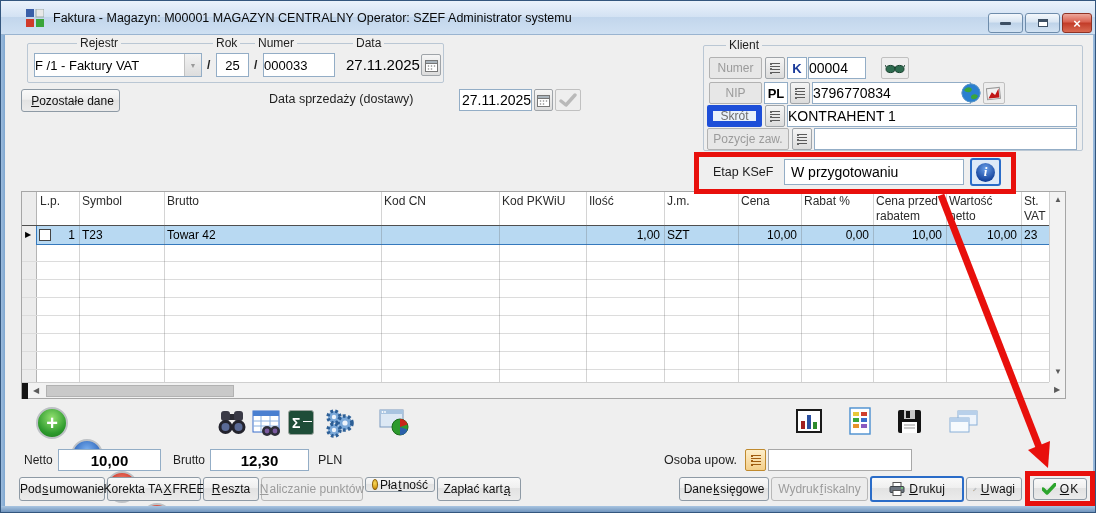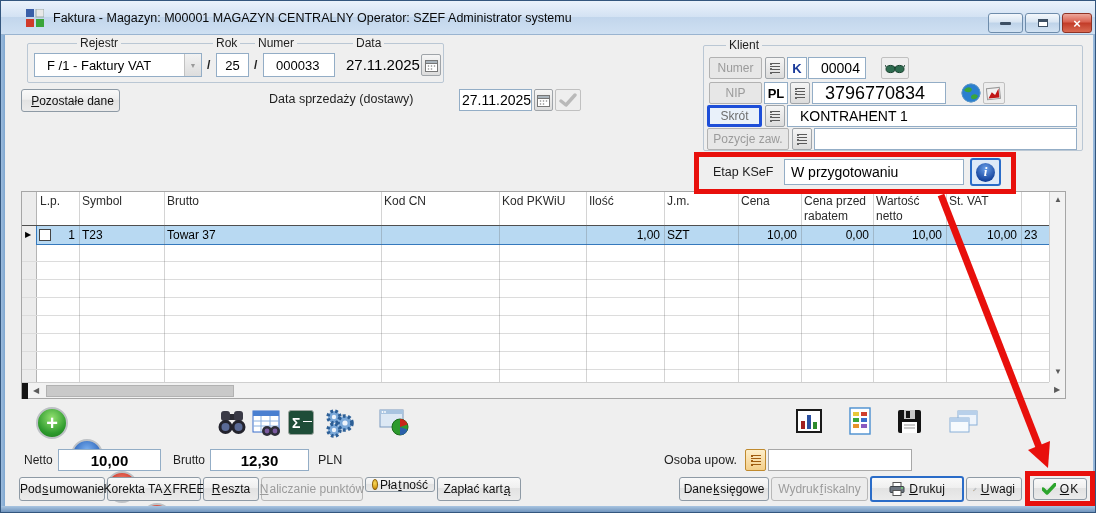--- a/index.html
+++ b/index.html
@@ -10,26 +10,26 @@
   .titlebar{left:0;top:0;width:1096px;height:34px;background:linear-gradient(#eaf2fb,#d3e2f3 48%,#c2d6ec 50%,#cfe0f2);border-bottom:1px solid #9ab4d0;z-index:4}
   .title-text{left:52px;top:10px;font-size:12.5px;color:#0a0a0a;white-space:nowrap}
   .winbtn{top:12px;height:20px;border-radius:3px;border:1px solid #6e8cab;display:flex;align-items:center;justify-content:center;background:linear-gradient(#f4f8fc,#d8e5f2 45%,#bed3e9 50%,#d2e2f2)}
   .winbtn.close{background:linear-gradient(#eda79b,#d9604f 45%,#c23b28 50%,#d96a52);border-color:#8f3325;color:#fff}
   .minbar{display:block;width:11px;height:3px;background:#3d4f63;border-radius:1px}
   .maxbox{display:block;width:10px;height:8px;border:1px solid #3d4f63;border-top-width:3px;background:#fff}
   .closex{font-size:13px;font-weight:700;color:#fff;line-height:1}
   .lbl{font-size:12px;color:#1e1e1e;white-space:nowrap}
   .frame{border:1px solid #bac7d4;border-radius:2px}
   .flabel{background:#efefef;padding:0 3px;font-size:12px;color:#1e1e1e;white-space:nowrap;z-index:3}
-  .fld{background:#fff;border:1px solid #93adc6;font-size:13px;color:#000;display:flex;align-items:center;padding:0 12px;white-space:nowrap;overflow:hidden}
+  .fld{background:#fff;border:1px solid #93adc6;font-size:13px;color:#000;display:flex;align-items:center;padding:0 0;white-space:nowrap;overflow:hidden}
   .btn{display:flex;align-items:center;justify-content:center;gap:4px;background:linear-gradient(#f9f9f9,#efefef 45%,#e2e2e2 46%,#ebebeb);border:1px solid #8e9aa5;border-radius:3px;font-size:12px;color:#101010;white-space:nowrap}
   .btn.dis{color:#9b9b9b;background:#ececec;border-color:#b8b8b8}
   .btn.focus{border:2px solid #2a6cc8}
   .lblbtn{display:flex;align-items:center;justify-content:center;background:#e7e7e7;border:1px solid #b2b2b2;border-radius:2px;font-size:12px;color:#9b9b9b;white-space:nowrap}
-  .lblbtn.on{color:#6e6e6e;border:3px solid #1d4ed8;background:#e9f1fa}
+  .lblbtn.on{color:#6e6e6e;border:6px solid #1d4ed8;background:#e9f1fa}
   .nbb{display:flex;align-items:center;justify-content:center;background:linear-gradient(#f5f5f5,#dcdcdc);border:1px solid #9fa4a9;border-radius:2px}
   .nbi{display:block;width:10px;height:11px;background:repeating-linear-gradient(#5a5a5a 0 1px,transparent 1px 3px);border-left:2px dotted #666}
   .nbb.orange{background:linear-gradient(#fdeec9,#f4cf8a);border-color:#c08a2e}
   .nbb.orange .nbi{background:repeating-linear-gradient(#a05c10 0 1px,transparent 1px 3px);border-left:2px dotted #a05c10}
   .prefix{background:#fff;border:1px solid #93adc6;display:flex;align-items:center;justify-content:center;font-weight:700;font-size:13px}
   .u{text-decoration:underline}
   .redbox{border:5px solid #e8100c;z-index:10;background:transparent;pointer-events:none}
   .circle{border-radius:50%;border:2px solid #bdc1c5;display:flex;align-items:center;justify-content:center;font-weight:700;color:#fff;position:relative}
   .cgreen{background:radial-gradient(circle at 50% 32%,#93e070,#2d9a2d 65%,#1c7a1c)}
   .cred{background:radial-gradient(circle at 50% 32%,#f08a78,#cc271a 65%,#a01408)}
@@ -140,21 +140,21 @@
         <path d="M18.8 4 L20 2" stroke="#17402e"></path>
       </svg>
   </div>
   <div class="abs lblbtn" style="left:708px;top:81px;width:53px;height:22px">
       <span>NIP</span>
     </div>
   <div class="abs prefix" style="left:763px;top:81px;width:24px;height:22px;color:#000">PL</div>
   <div class="abs nbb" style="left:789px;top:81px;width:20px;height:22px">
       <span class="nbi"></span>
     </div>
-  <div class="abs fld" style="left:811px;top:81px;width:134px;height:22px;font-size:18px">3796770834</div>
+  <div class="abs fld" style="left:811px;top:81px;width:159px;height:22px;font-size:14px">3796770834</div>
   <svg class="abs" style="left:960px;top:82px" width="20" height="20" viewBox="0 0 20 20">
       <circle cx="10" cy="10" r="9" fill="#2a7fd0" stroke="#15589a"></circle>
       <path d="M3 7 Q6 3 10 5 Q12 7 9 9 Q5 10 3 7Z" fill="#3aa53a"></path>
       <path d="M11 12 Q15 10 17 13 Q15 17 11 16 Q9 14 11 12Z" fill="#3aa53a"></path>
       <ellipse cx="10" cy="10" rx="9" ry="9" fill="none" stroke="#7ec0f0" stroke-width="0.6"></ellipse>
     </svg>
   <div class="abs nbb" style="left:982px;top:81px;width:22px;height:22px;background:#eee;border-color:#c0c0c0">
     <svg width="16" height="15" viewBox="0 0 16 15">
         <g transform="rotate(-6 8 8)">
           <rect x="1" y="2" width="13" height="11" fill="#f2f2f2" stroke="#999"></rect>
@@ -189,34 +189,35 @@
 
   <div class="abs" style="left:36px;top:191px;width:1012px;height:34px;display:grid;grid-template-columns:42px 85px 217px 118px 87px 78px 74px 63px 72px 73px 75px 28px;z-index:2">
     <div class="hdrcell" style="">L.p.</div>
     <div class="hdrcell">Symbol</div>
     <div class="hdrcell">Brutto</div>
     <div class="hdrcell">Kod  CN</div>
     <div class="hdrcell">Kod  PKWiU</div>
     <div class="hdrcell">Ilość</div>
     <div class="hdrcell">J.m.</div>
     <div class="hdrcell">Cena</div>
+    <div class="hdrcell">Rabat %</div>
     <div class="hdrcell">Cena przed rabatem</div>
     <div class="hdrcell">Wartość netto</div>
     <div class="hdrcell">St. VAT</div>
   </div>
   <div class="abs" style="left:21px;top:224px;width:1027px;height:1px;background:#4f4f4f;z-index:3"></div>
 
   <span class="abs" style="left:24px;top:229px;font-size:8px;color:#000;z-index:4">▶</span>
   <div class="abs" style="left:36px;top:225px;width:1012px;height:18px;background:#b8d9f2;outline:1px solid #3579bd;display:grid;grid-template-columns:42px 85px 217px 118px 87px 78px 74px 63px 72px 73px 75px 28px;z-index:2">
     <div class="cell" style="gap:3px;padding-left:2px">
         <span style="width:12px;height:12px;background:#fff;border:1px solid #444;display:inline-block"></span>
         <span style="flex:1;text-align:right;padding-right:4px">1</span>
       </div>
     <div class="cell txt">T23</div>
-    <div class="cell txt">Towar 37</div>
+    <div class="cell txt">Towar 42</div>
     <div class="cell txt"></div>
     <div class="cell txt"></div>
     <div class="cell num">1,00</div>
     <div class="cell txt">SZT</div>
     <div class="cell num">10,00</div>
     <div class="cell num">0,00</div>
     <div class="cell num">10,00</div>
     <div class="cell num">10,00</div>
     <div class="cell txt">23</div>
   </div>

